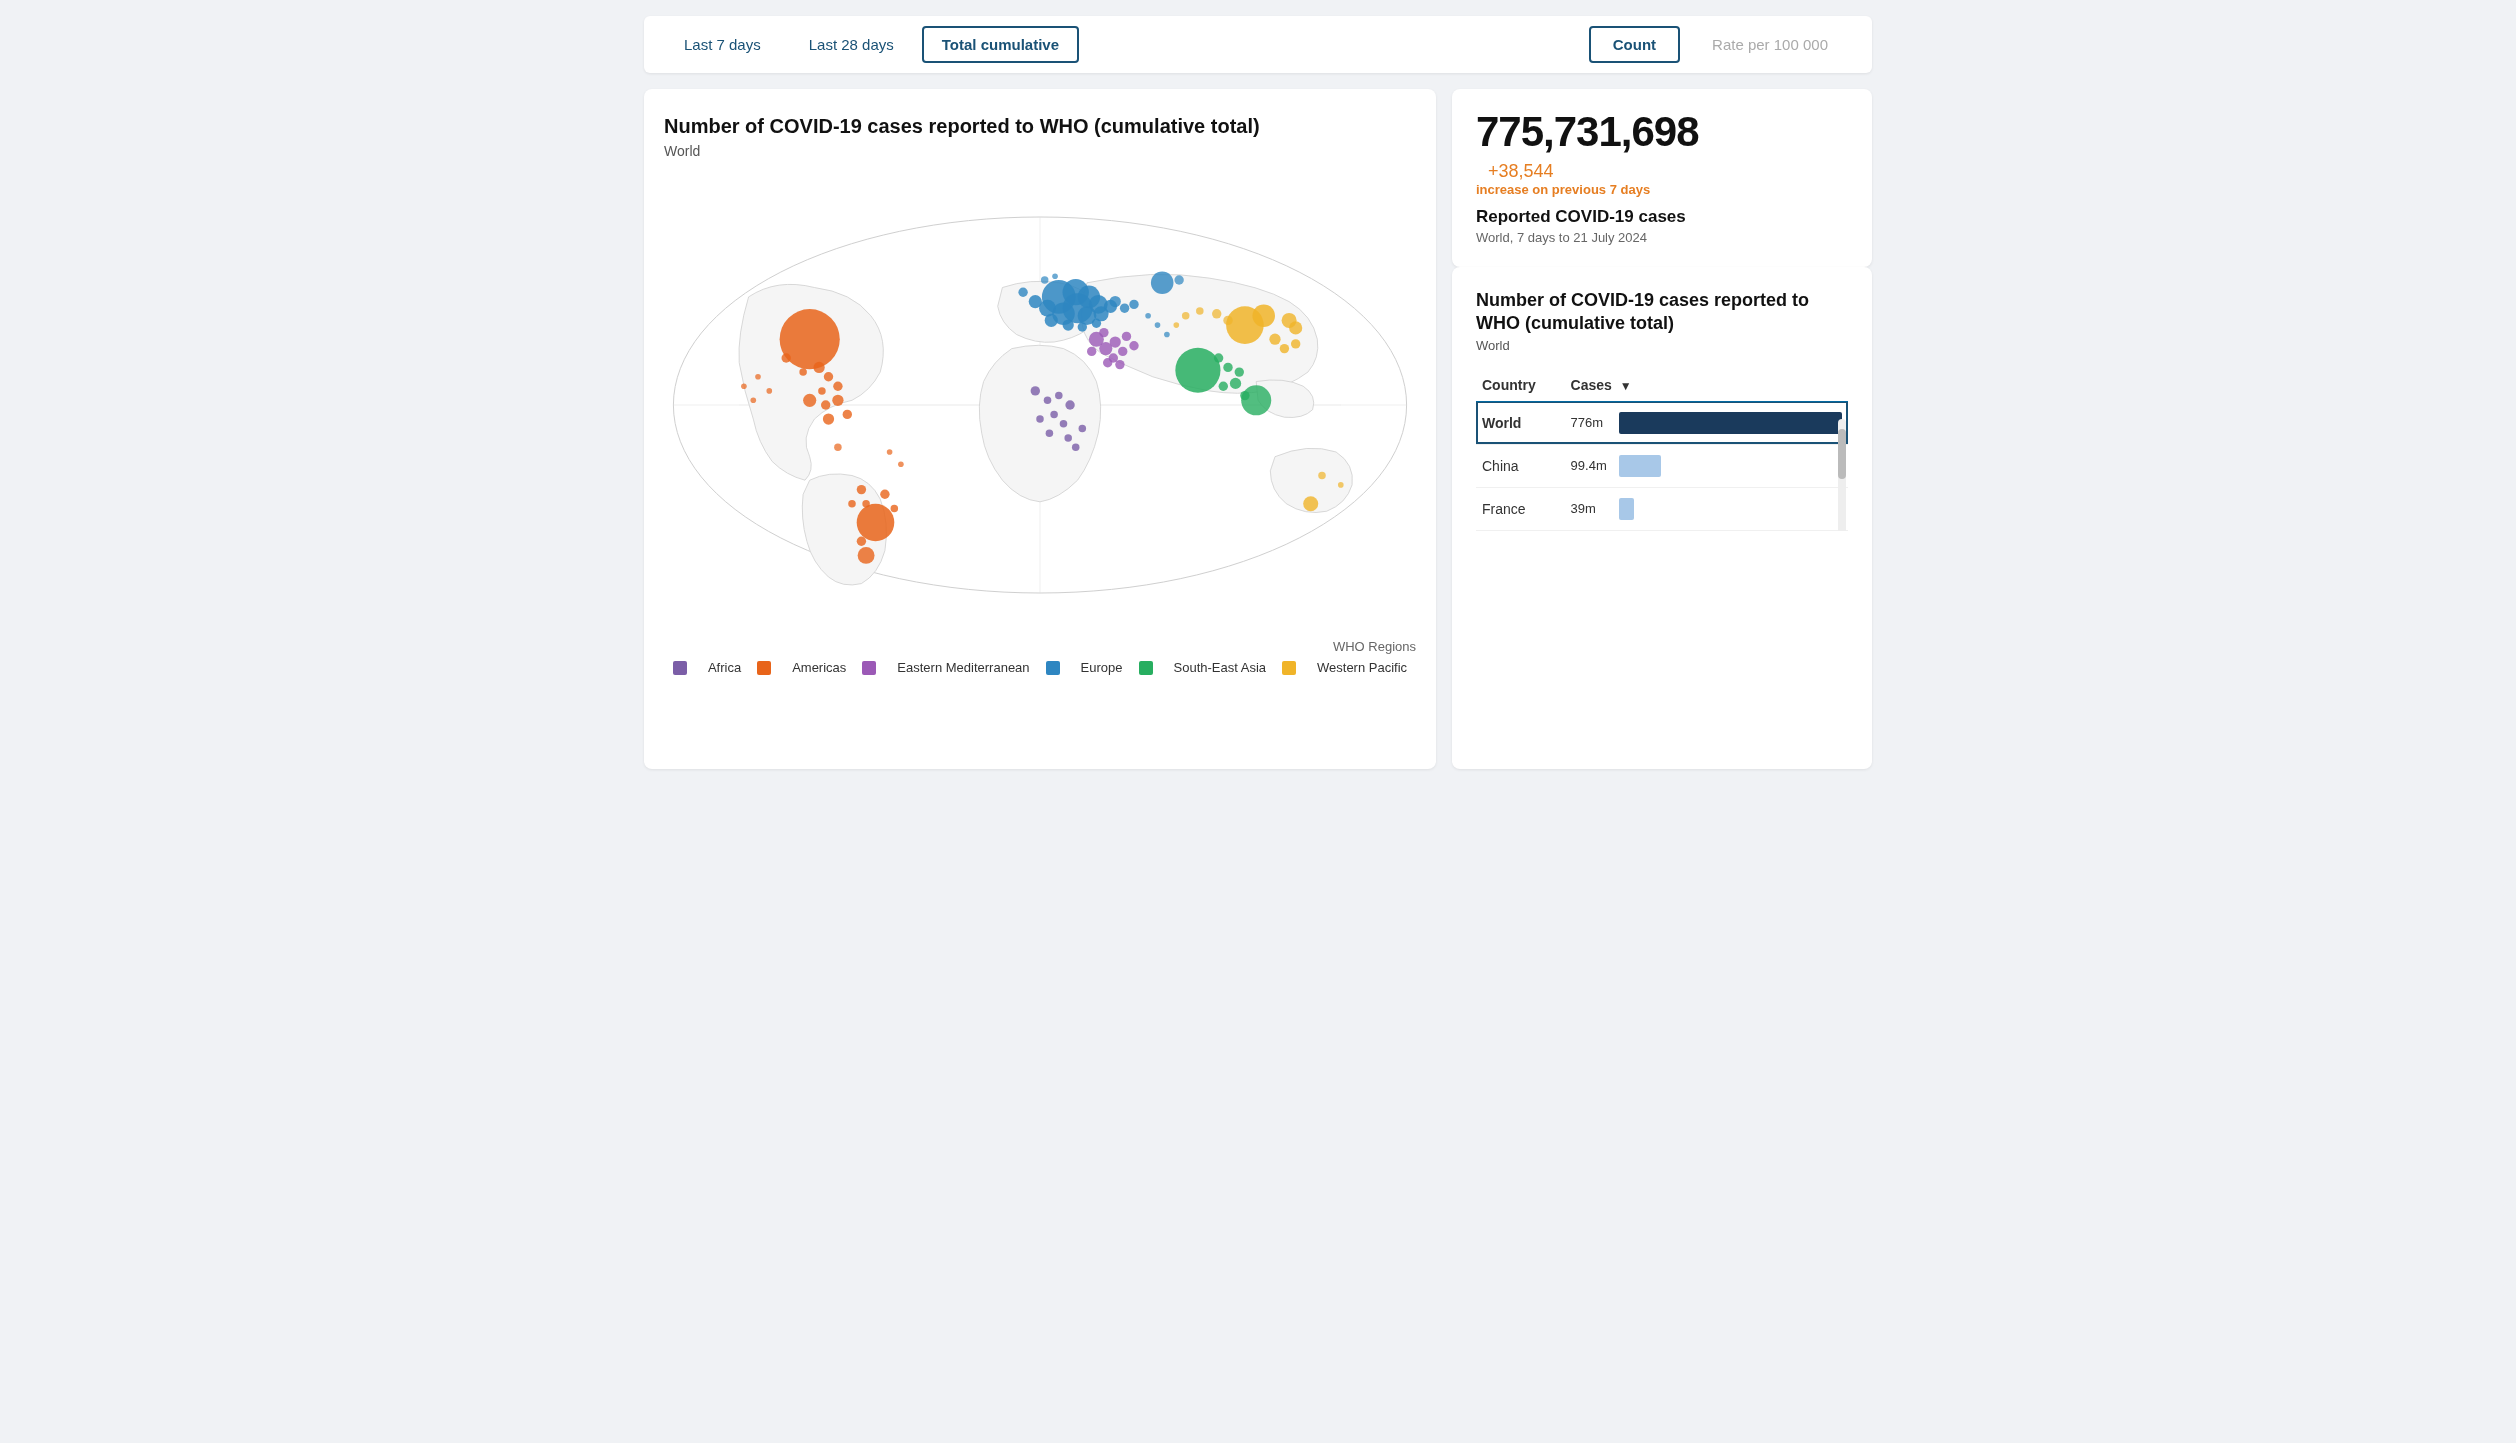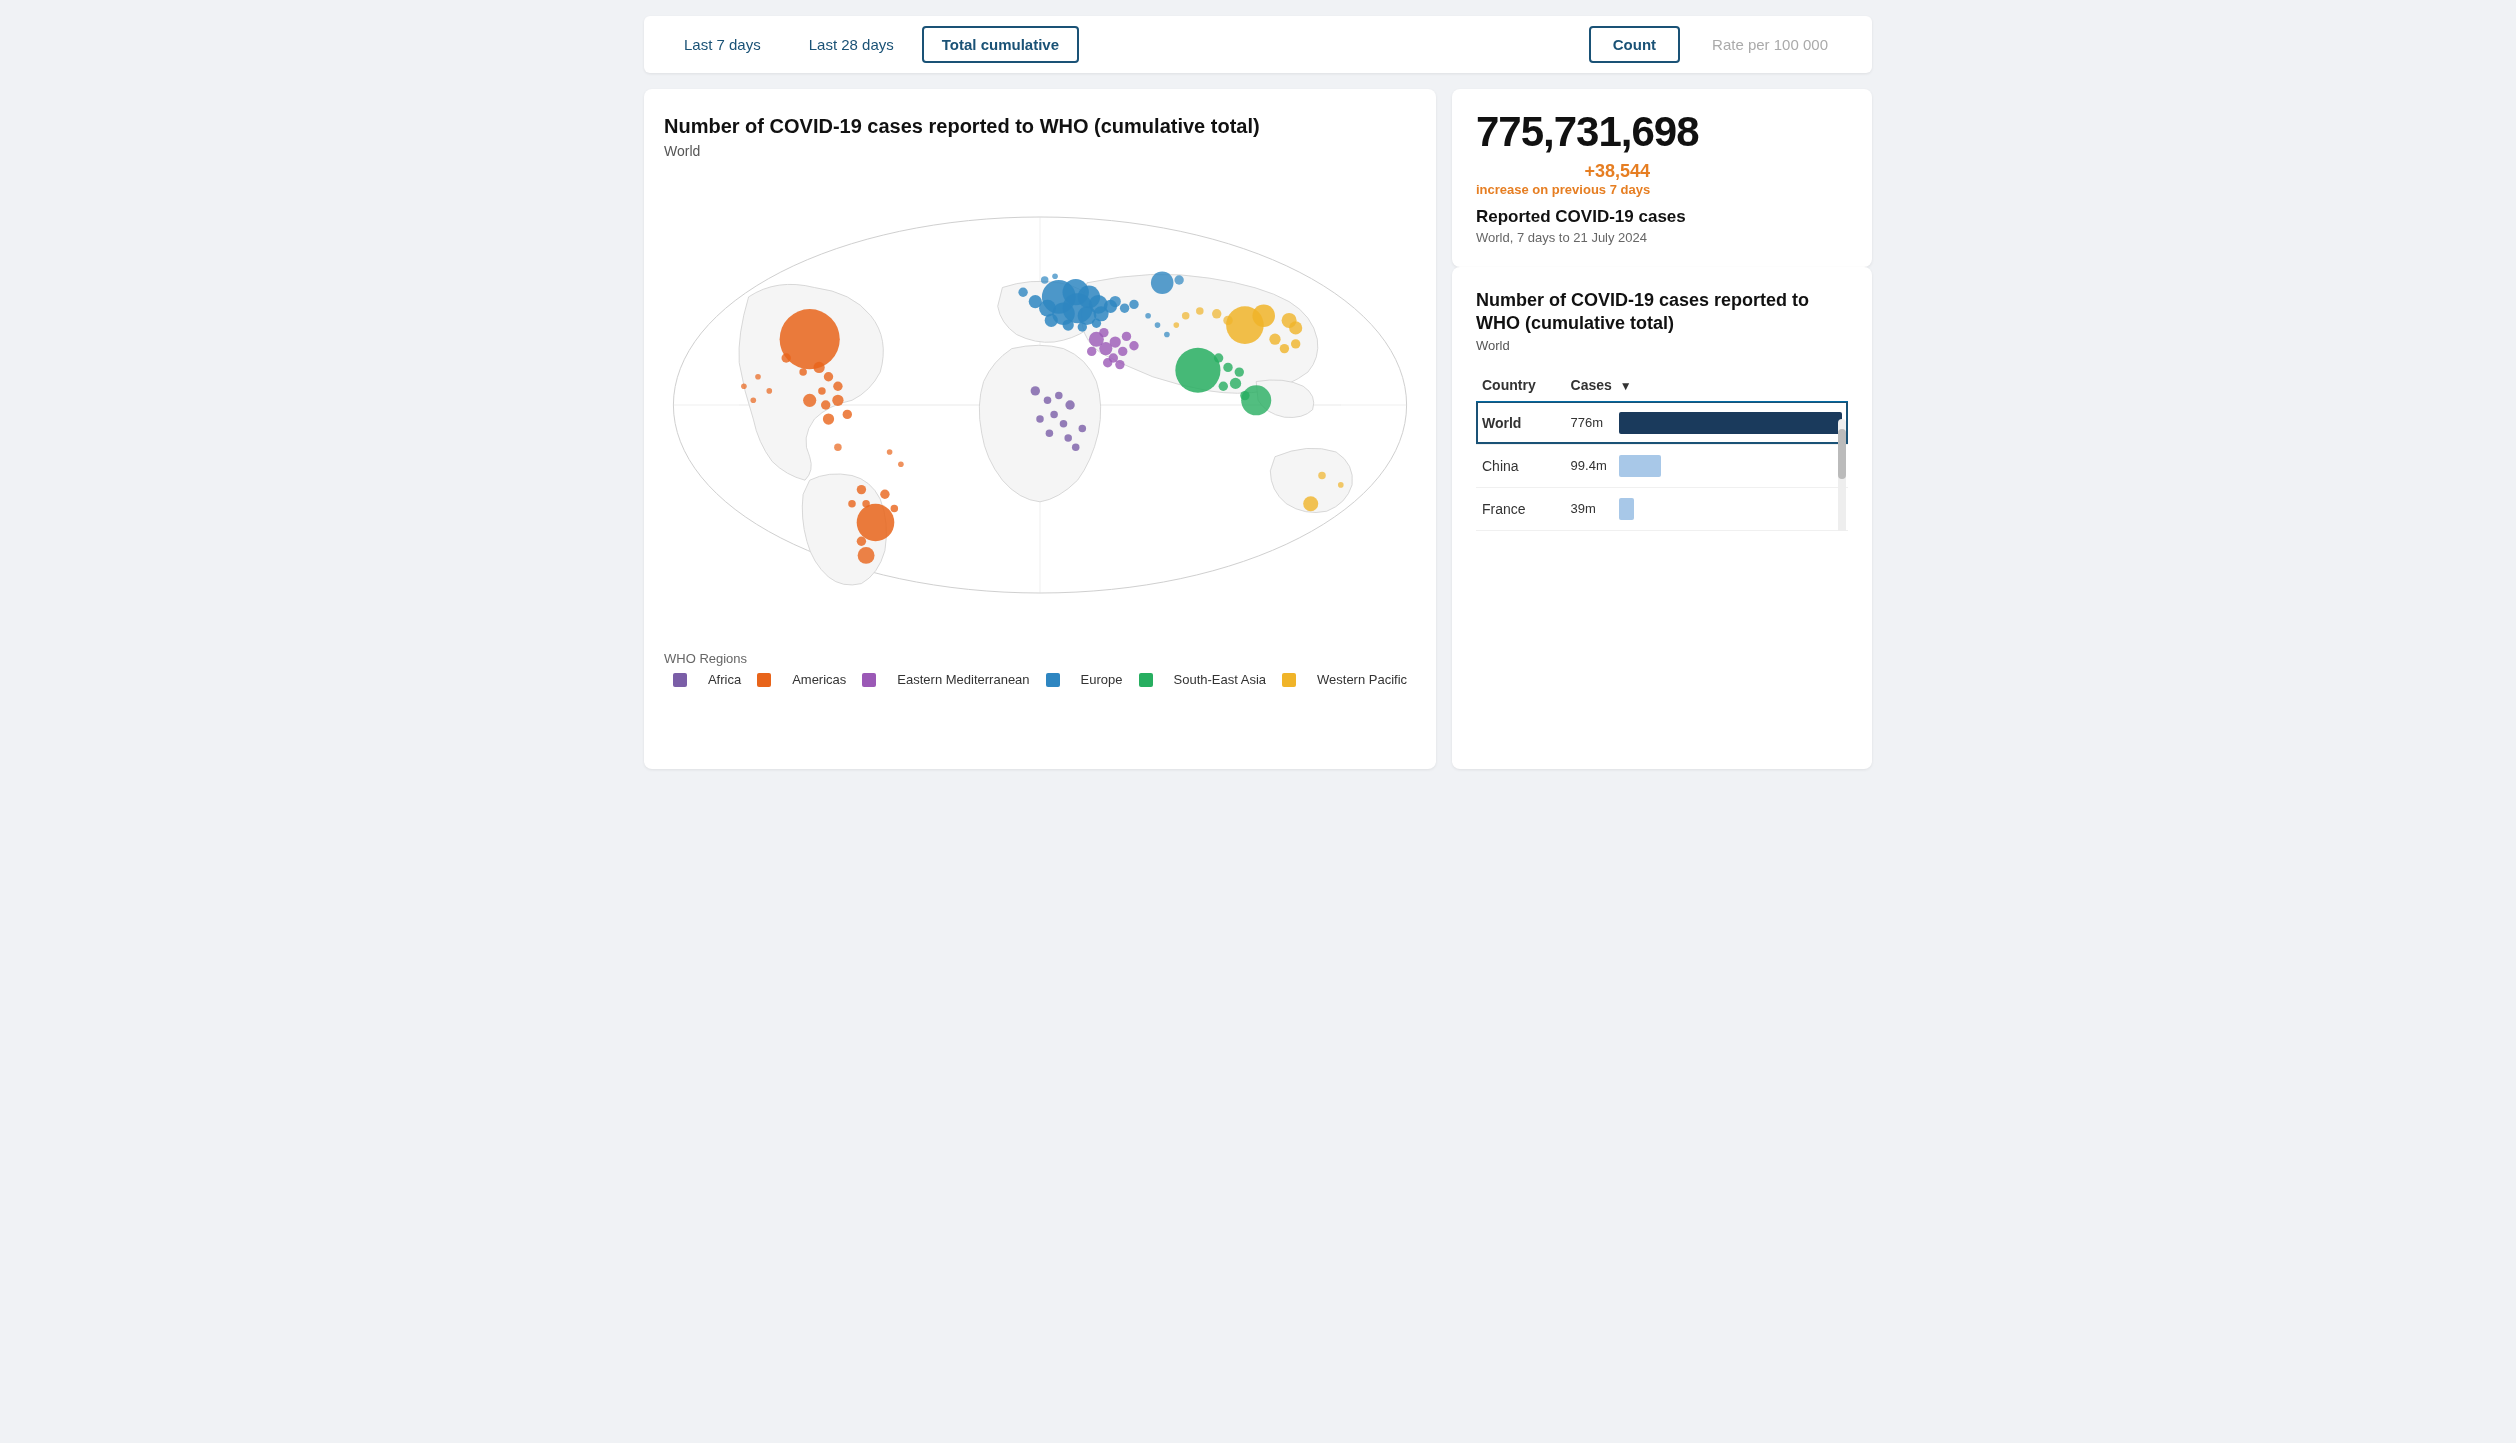--- a/index.html
+++ b/index.html
@@ -105,22 +105,22 @@
     .map-container {
       width: 100%;
       height: 460px;
       position: relative;
     }
     .map-svg {
       width: 100%;
       height: 100%;
     }
     .legend {
-      margin-top: 16px;
-      text-align: left;
+      margin-top: 4px;
+      text-align: right;
     }
     .legend-title {
       font-size: 13px;
       color: #666;
       margin-bottom: 6px;
     }
     .legend-items {
       display: flex;
       flex-wrap: wrap;
       justify-content: center;
@@ -156,24 +156,23 @@
     }
     .stats-number {
       font-size: 42px;
       font-weight: 900;
       color: #111;
       line-height: 1;
       letter-spacing: -1px;
     }
     .stats-increase {
       font-size: 18px;
-      font-weight: 700;
+      font-weight: 400;
       color: #e67e22;
       margin-left: 12px;
-      text-align: right;
     }
     .stats-increase-label {
       font-size: 13px;
       color: #e67e22;
       font-weight: 600;
     }
     .stats-label {
       font-size: 17px;
       font-weight: 700;
       color: #111;

